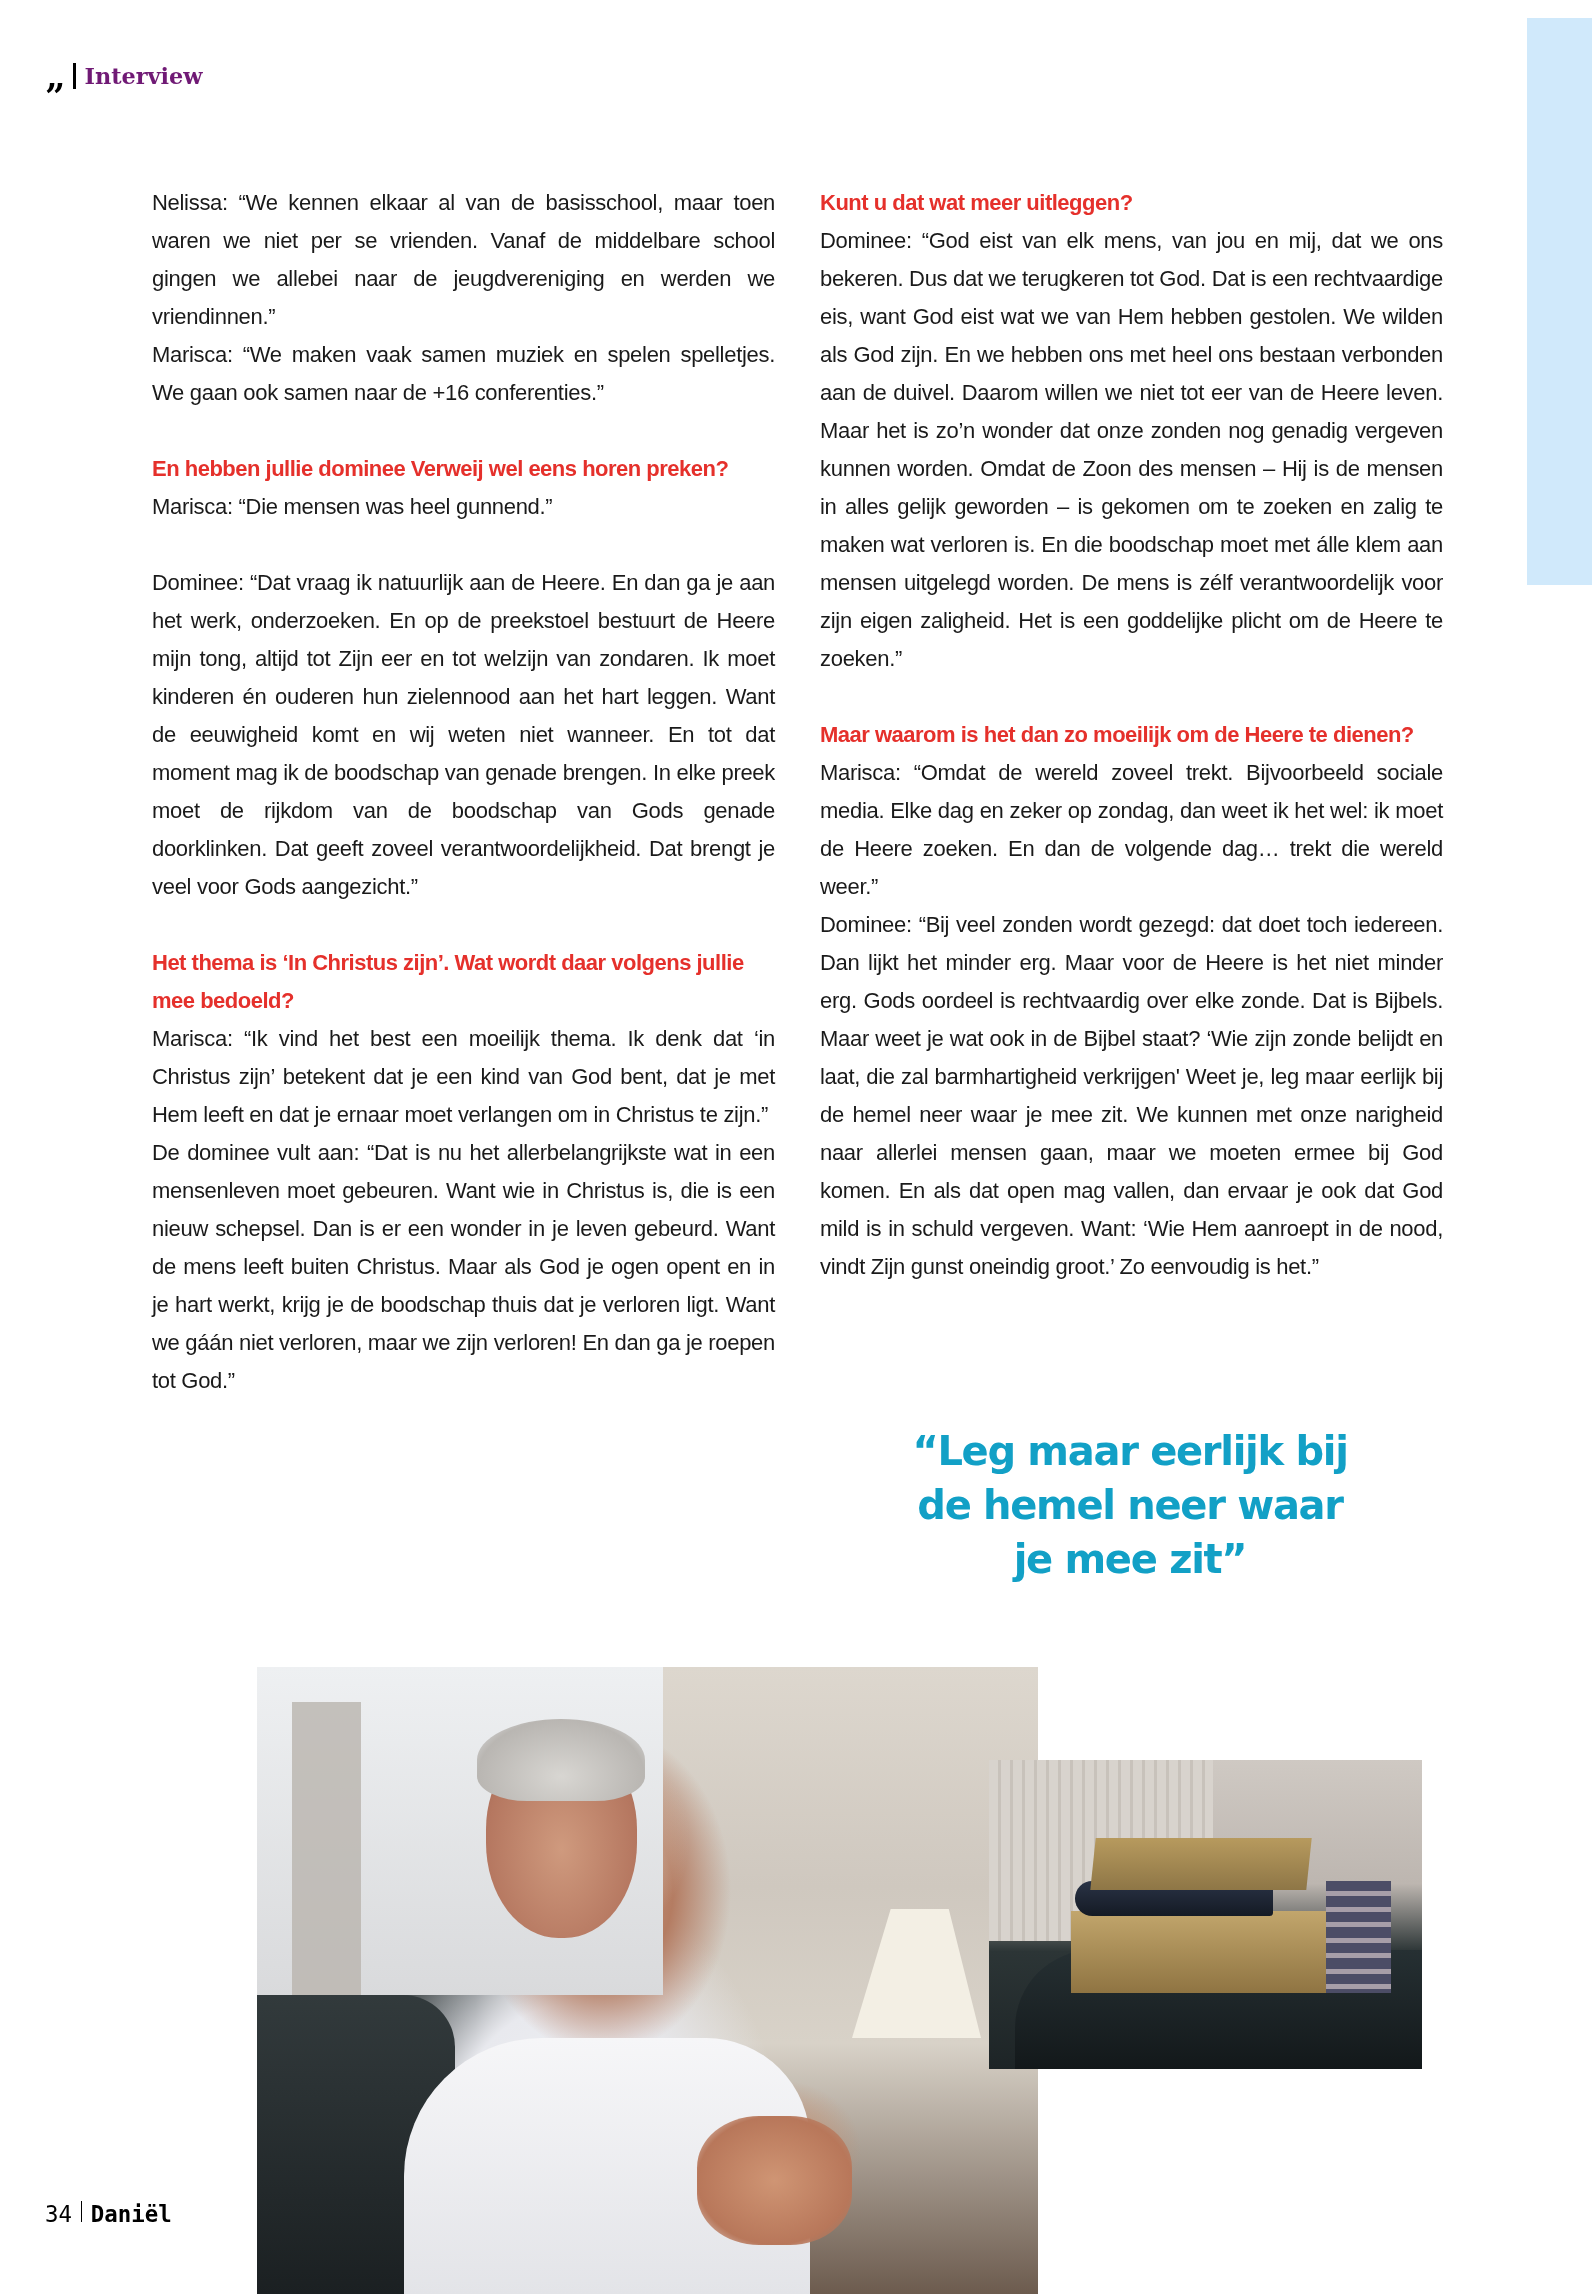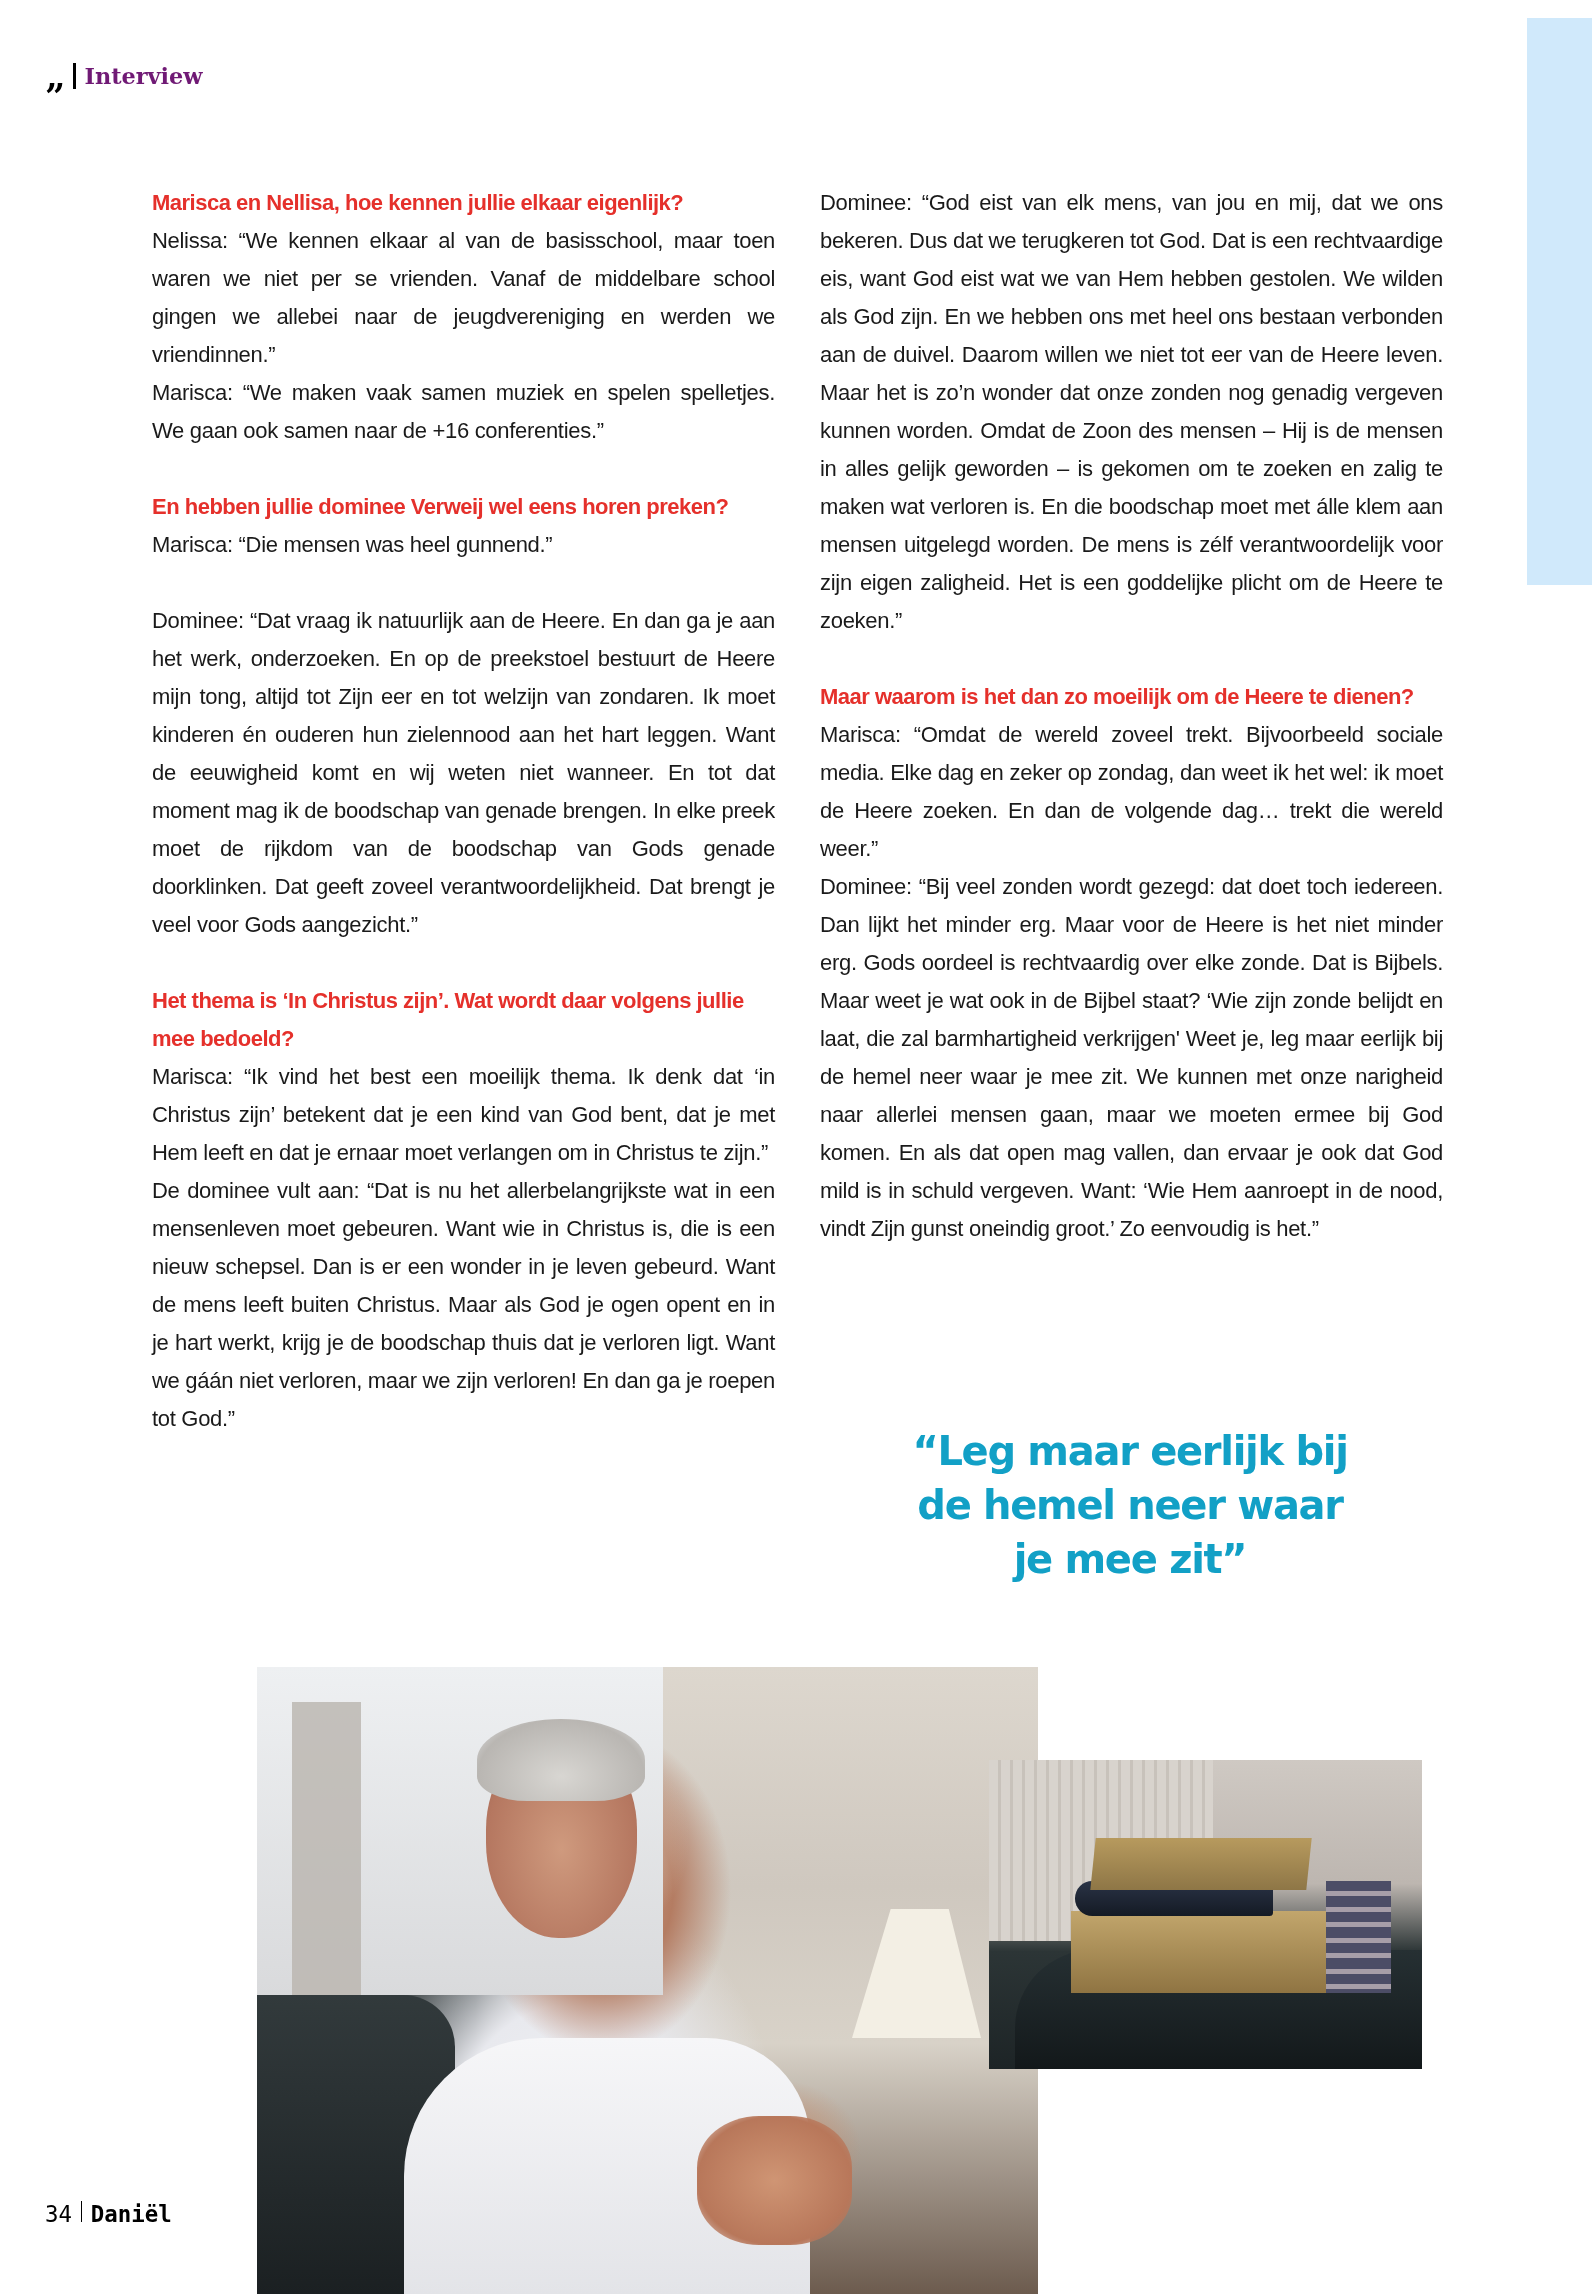--- a/index.html
+++ b/index.html
@@ -63,40 +63,40 @@
 <div class="side-tab"></div>
 
 <div class="header">
   <span class="quote-icon">“</span>
   <span class="sep"></span>
   <span class="section-label">Interview</span>
 </div>
 
 <div class="col col-left">
   <div class="block">
-    <span class="q">Marisca en Nellisa, hoe kennen jullie elkaar eigenlijk?</span>
     <span class="p">Nelissa: “We kennen elkaar al van de basisschool, maar toen waren we niet per se vrienden. Vanaf de middelbare school gingen we allebei naar de jeugdvereniging en werden we vriendinnen.”</span>
     <span class="p">Marisca: “We maken vaak samen muziek en spelen spelletjes. We gaan ook samen naar de +16 conferenties.”</span>
   </div>
   <div class="block">
     <span class="q">En hebben jullie dominee Verweij wel eens horen preken?</span>
     <span class="p">Marisca: “Die mensen was heel gunnend.”</span>
   </div>
   <div class="block">
     <span class="p">Dominee: “Dat vraag ik natuurlijk aan de Heere. En dan ga je aan het werk, onderzoeken. En op de preekstoel bestuurt de Heere mijn tong, altijd tot Zijn eer en tot welzijn van zondaren. Ik moet kinderen én ouderen hun zielennood aan het hart leggen. Want de eeuwigheid komt en wij weten niet wanneer. En tot dat moment mag ik de boodschap van genade brengen. In elke preek moet de rijkdom van de boodschap van Gods genade doorklinken. Dat geeft zoveel verantwoordelijkheid. Dat brengt je veel voor Gods aangezicht.”</span>
   </div>
   <div class="block">
     <span class="q">Het thema is ‘In Christus zijn’. Wat wordt daar volgens jullie mee bedoeld?</span>
     <span class="p">Marisca: “Ik vind het best een moeilijk thema. Ik denk dat ‘in Christus zijn’ betekent dat je een kind van God bent, dat je met Hem leeft en dat je ernaar moet verlangen om in Christus te zijn.”</span>
     <span class="p">De dominee vult aan: “Dat is nu het allerbelangrijkste wat in een mensenleven moet gebeuren. Want wie in Christus is, die is een nieuw schepsel. Dan is er een wonder in je leven gebeurd. Want de mens leeft buiten Christus. Maar als God je ogen opent en in je hart werkt, krijg je de boodschap thuis dat je verloren ligt. Want we gáán niet verloren, maar we zijn verloren! En dan ga je roepen tot God.”</span>
   </div>
 </div>
 
 <div class="col col-right">
   <div class="block">
+    <span class="q">Kunt u dat wat meer uitleggen?</span>
     <span class="p">Dominee: “God eist van elk mens, van jou en mij, dat we ons bekeren. Dus dat we terugkeren tot God. Dat is een rechtvaardige eis, want God eist wat we van Hem hebben gestolen. We wilden als God zijn. En we hebben ons met heel ons bestaan verbonden aan de duivel. Daarom willen we niet tot eer van de Heere leven. Maar het is zo’n wonder dat onze zonden nog genadig vergeven kunnen worden. Omdat de Zoon des mensen – Hij is de mensen in alles gelijk geworden – is gekomen om te zoeken en zalig te maken wat verloren is. En die boodschap moet met álle klem aan mensen uitgelegd worden. De mens is zélf verantwoordelijk voor zijn eigen zaligheid. Het is een goddelijke plicht om de Heere te zoeken.”</span>
   </div>
   <div class="block">
     <span class="q">Maar waarom is het dan zo moeilijk om de Heere te dienen?</span>
     <span class="p">Marisca: “Omdat de wereld zoveel trekt. Bijvoorbeeld sociale media. Elke dag en zeker op zondag, dan weet ik het wel: ik moet de Heere zoeken. En dan de volgende dag… trekt die wereld weer.”</span>
     <span class="p">Dominee: “Bij veel zonden wordt gezegd: dat doet toch iedereen. Dan lijkt het minder erg. Maar voor de Heere is het niet minder erg. Gods oordeel is rechtvaardig over elke zonde. Dat is Bijbels. Maar weet je wat ook in de Bijbel staat? ‘Wie zijn zonde belijdt en laat, die zal barmhartigheid verkrijgen' Weet je, leg maar eerlijk bij de hemel neer waar je mee zit. We kunnen met onze narigheid naar allerlei mensen gaan, maar we moeten ermee bij God komen. En als dat open mag vallen, dan ervaar je ook dat God mild is in schuld vergeven. Want: ‘Wie Hem aanroept in de nood, vindt Zijn gunst oneindig groot.’ Zo eenvoudig is het.”</span>
   </div>
 </div>
 
 <div class="pull-quote">“Leg maar eerlijk bij de hemel neer waar je mee zit”</div>

